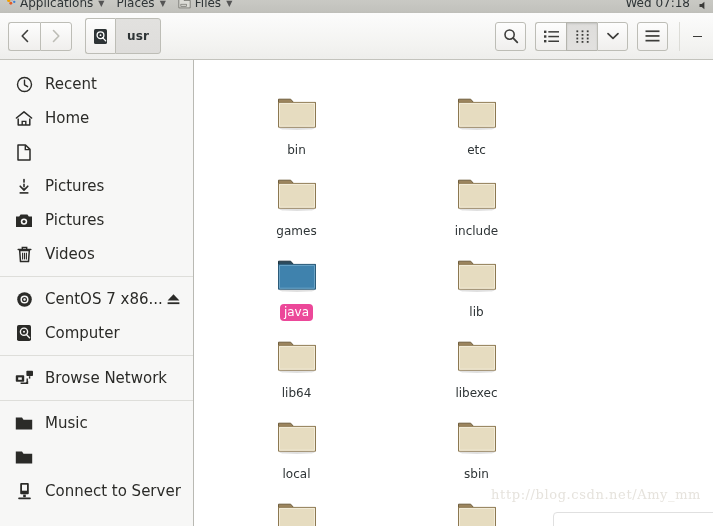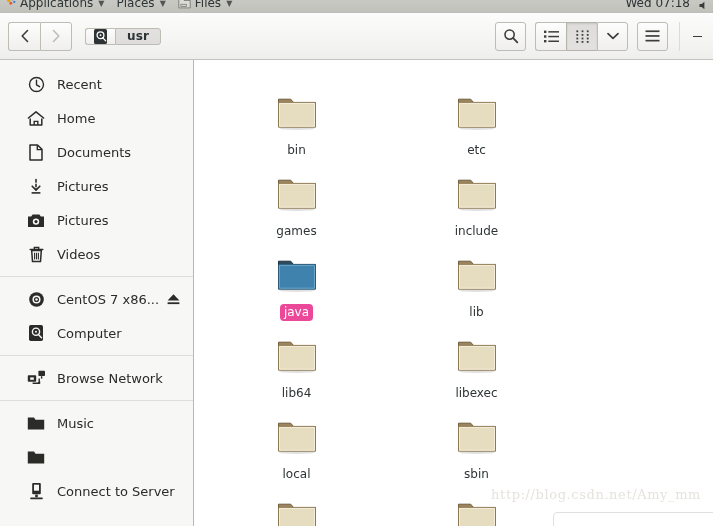--- a/index.html
+++ b/index.html
@@ -136,21 +136,21 @@
   .btn-group { display: flex; }
   .btn-group > .btn { border-radius: 0; border-right-width: 0; }
   .btn-group > .btn:first-child { border-radius: 3px 0 0 3px; }
   .btn-group > .btn:last-child { border-radius: 0 3px 3px 0; border-right-width: 1px; }
 
   .nav-btn { width: 32px; }
 
   
   .pathbar { display: flex; margin-left: 13px; }
   .path-btn {
-    height: 17px;
+    height: 36px;
     box-sizing: border-box;
     border: 1px solid #bdbdb6;
     display: flex;
     align-items: center;
     justify-content: center;
     cursor: default;
   }
   .path-btn.root {
     width: 30px;
     background: linear-gradient(to bottom, #fdfdfd 0%, #f0efed 100%);
@@ -202,24 +202,24 @@
     box-sizing: border-box;
     background: #f7f7f6;
     border-right: 1px solid #b9b9b3;
     padding-top: 7px;
     overflow: hidden;
   }
   .side-item {
     display: flex;
     align-items: center;
     height: 34px;
-    padding-left: 26px;
+    padding-left: 14px;
     cursor: default;
     color: #2b2b28;
-    font-size: 13px;
+    font-size: 15px;
   }
   .side-item .s-ico {
     width: 20px; height: 20px;
     margin-right: 11px;
     flex: 0 0 auto;
     display: flex;
     align-items: center;
     justify-content: center;
   }
   .side-item .s-label {
@@ -476,21 +476,20 @@
           <span class="s-label">Home</span>
         </div>
 
         <div class="side-item">
           <span class="s-ico">
             <svg width="14" height="17" viewBox="0 0 14 17">
               <path d="M1 1h7.5L13 5.4V16H1z" fill="none" stroke="#2b2b28" stroke-width="1.5" stroke-linejoin="round"></path>
               <path d="M8.3 1.2v4.4H12.8" fill="none" stroke="#2b2b28" stroke-width="1.4"></path>
             </svg>
           </span>
-          <span class="s-label">Documents</span>
         </div>
 
         <div class="side-item">
           <span class="s-ico">
             <svg width="16" height="17" viewBox="0 0 16 17">
               <path d="M8 1.5v9.6" stroke="#2b2b28" stroke-width="1.6" stroke-linecap="round" stroke-dasharray="2.6 2.1"></path>
               <path d="M4.2 8.2L8 12.1l3.8-3.9" fill="none" stroke="#2b2b28" stroke-width="1.6" stroke-linecap="round" stroke-linejoin="round"></path>
               <rect x="3.6" y="14.1" width="8.8" height="1.6" fill="#2b2b28"></rect>
             </svg>
           </span>

